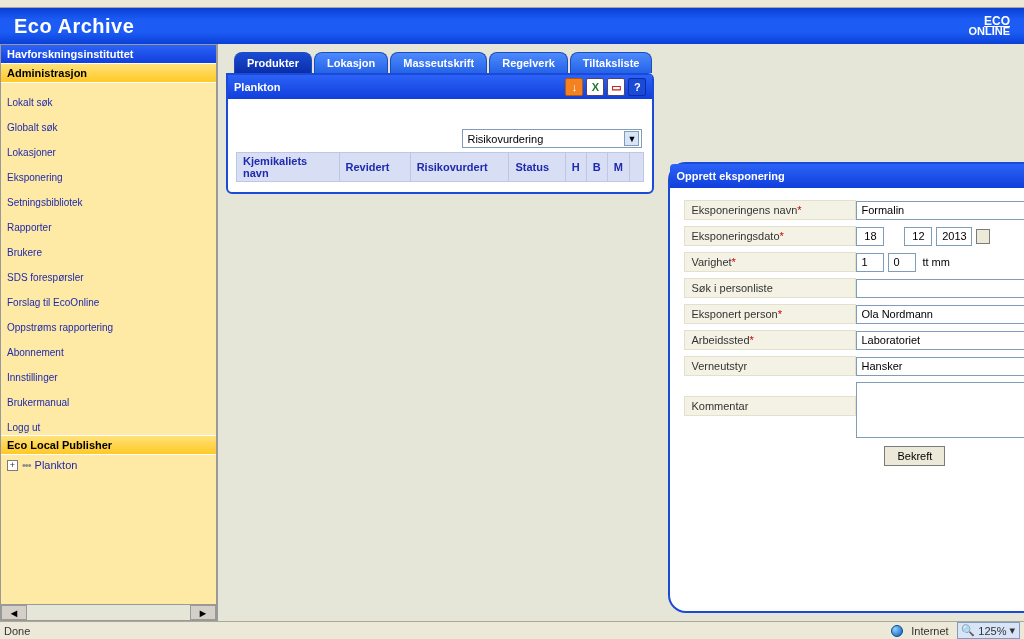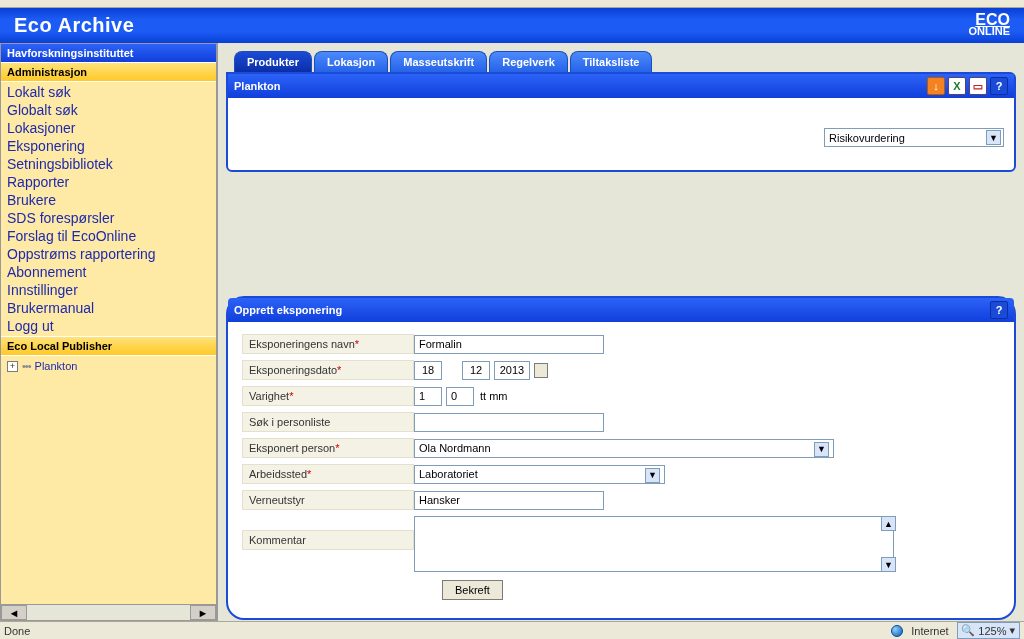--- a/index.html
+++ b/index.html
@@ -22,21 +22,21 @@
   .app-header {
     height:36px;
     background: linear-gradient(to bottom,#0A3FD6,#1C5CF5,#1C5CF5,#0A3FD6);
     color:#fff;
     display:flex; align-items:center;
     padding:0 14px;
     justify-content:space-between;
   }
   .app-header h1 { margin:0; font-size:20px; font-weight:bold; letter-spacing:0.5px; }
   .eco-logo { font-size:11px; font-weight:bold; line-height:10px; text-align:right; }
-  .eco-logo .big { font-size:16px;text-decoration:underline; }
+  .eco-logo .big { font-size:12px;text-decoration:underline; }
 
   
   .main { flex:1 1 auto; display:flex; overflow:hidden; }
 
   .sidebar {
     width:218px; flex:0 0 218px;
     background:#FEE9A5;
     border:1px solid #999;
     border-right:2px solid #999;
     display:flex; flex-direction:column;
@@ -48,21 +48,21 @@
     color:#fff; font-weight:bold;
     padding:3px 6px; font-size:11px;
   }
   .side-section-h.gold {
     background: linear-gradient(to bottom,#FFE27A,#FFC926);
     color:#000; border-top:1px solid #fff; border-bottom:1px solid #fff;
   }
   .side-links { padding:1px 0; }
   .side-links a {
     display:block; color:#1E2AAE; text-decoration:none;
-    padding:1px 6px; font-size:14px; cursor:pointer;
+    padding:1px 6px; font-size:10px; cursor:pointer;margin-top:12px;
   }
   .tree { padding:4px 6px; color:#333; }
   .tree-row { display:flex; align-items:center; gap:4px; }
   .tree-toggle {
     width:11px; height:11px;
     border:1px solid #7b7b7b; font-size:9px;
     display:flex; align-items:center; justify-content:center;
     background:#fff; line-height:1;
   }
   .tree-label { color:#1E2AAE; cursor:pointer; }
@@ -76,21 +76,21 @@
   }
   .side-hscroll .btn { width:16px; border:1px solid #999; background:#D4D0C8; display:flex; align-items:center; justify-content:center; }
   .side-hscroll .track { flex:1; background:#E6E6D8; }
 
   
   .content {
     flex:1 1 auto;
     background:#E6E6D8;
     padding:8px;
     overflow:auto;
-    display:flex; flex-direction:column; gap:14px;
+    display:flex; gap:14px;
   }
 
   
   .tabrow { display:flex; align-items:flex-end; padding-left:8px; }
   .tab {
     background:linear-gradient(to bottom,#4D8AFD,#2563E8);
     color:#fff; font-weight:bold;
     padding:4px 12px; font-size:11px;
     border-top-left-radius:8px; border-top-right-radius:8px;
     margin-right:2px;
@@ -255,20 +255,34 @@
               <div class="icon-btn help">?</div>
             </div>
           </div>
           <div class="panel-body">
             <div class="filterrow">
               <div class="select">
                 <span>Risikovurdering</span>
                 <span class="arrow">▼</span>
               </div>
             </div>
+            <table class="grid">
+              <tbody>
+                  <tr>
+                <th style="width:190px;">Kjemikaliets navn</th>
+                <th style="width:120px;">Revidert</th>
+                <th style="width:150px;">Risikovurdert</th>
+                <th style="width:90px;">Status</th>
+                <th class="center">H</th>
+                <th class="center">B</th>
+                <th class="center">M</th>
+                <th class="center"></th>
+              </tr>
+            </tbody>
+              </table>
           </div>
         </div>
       </div>
 
       <div class="form-panel" style="margin-top:110px;">
         <div class="panel-header">
           <span>Opprett eksponering</span>
           <div class="icon-btns">
             <div class="icon-btn help">?</div>
           </div>

